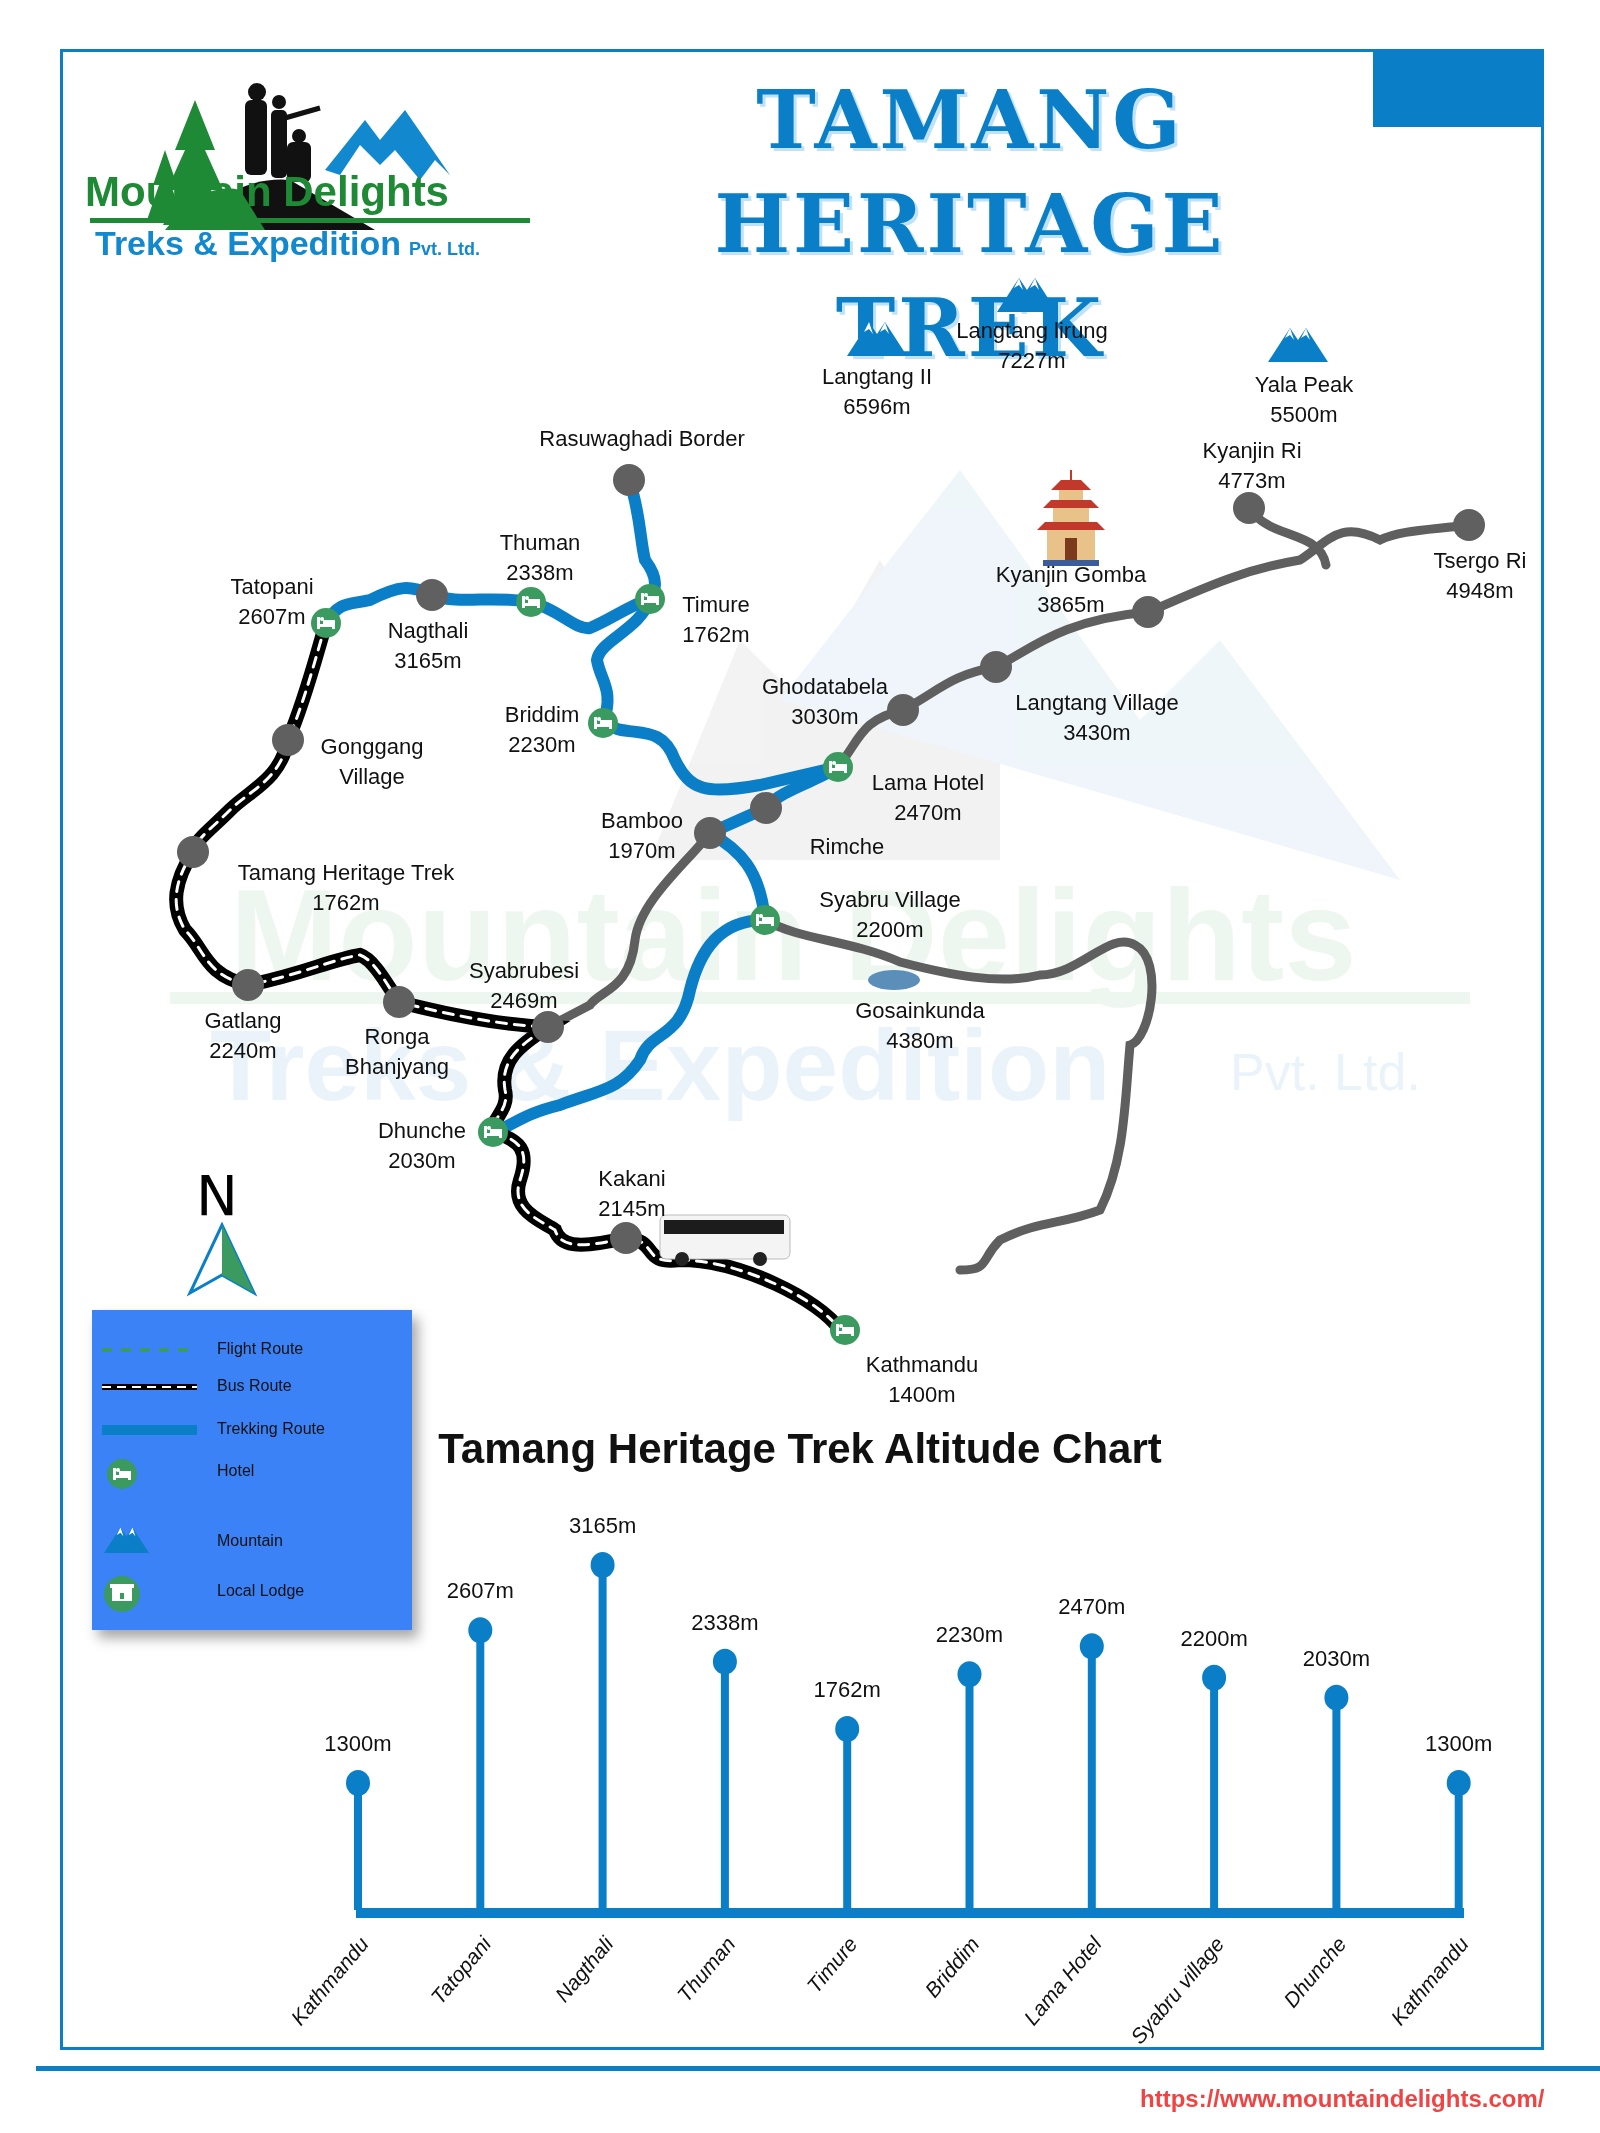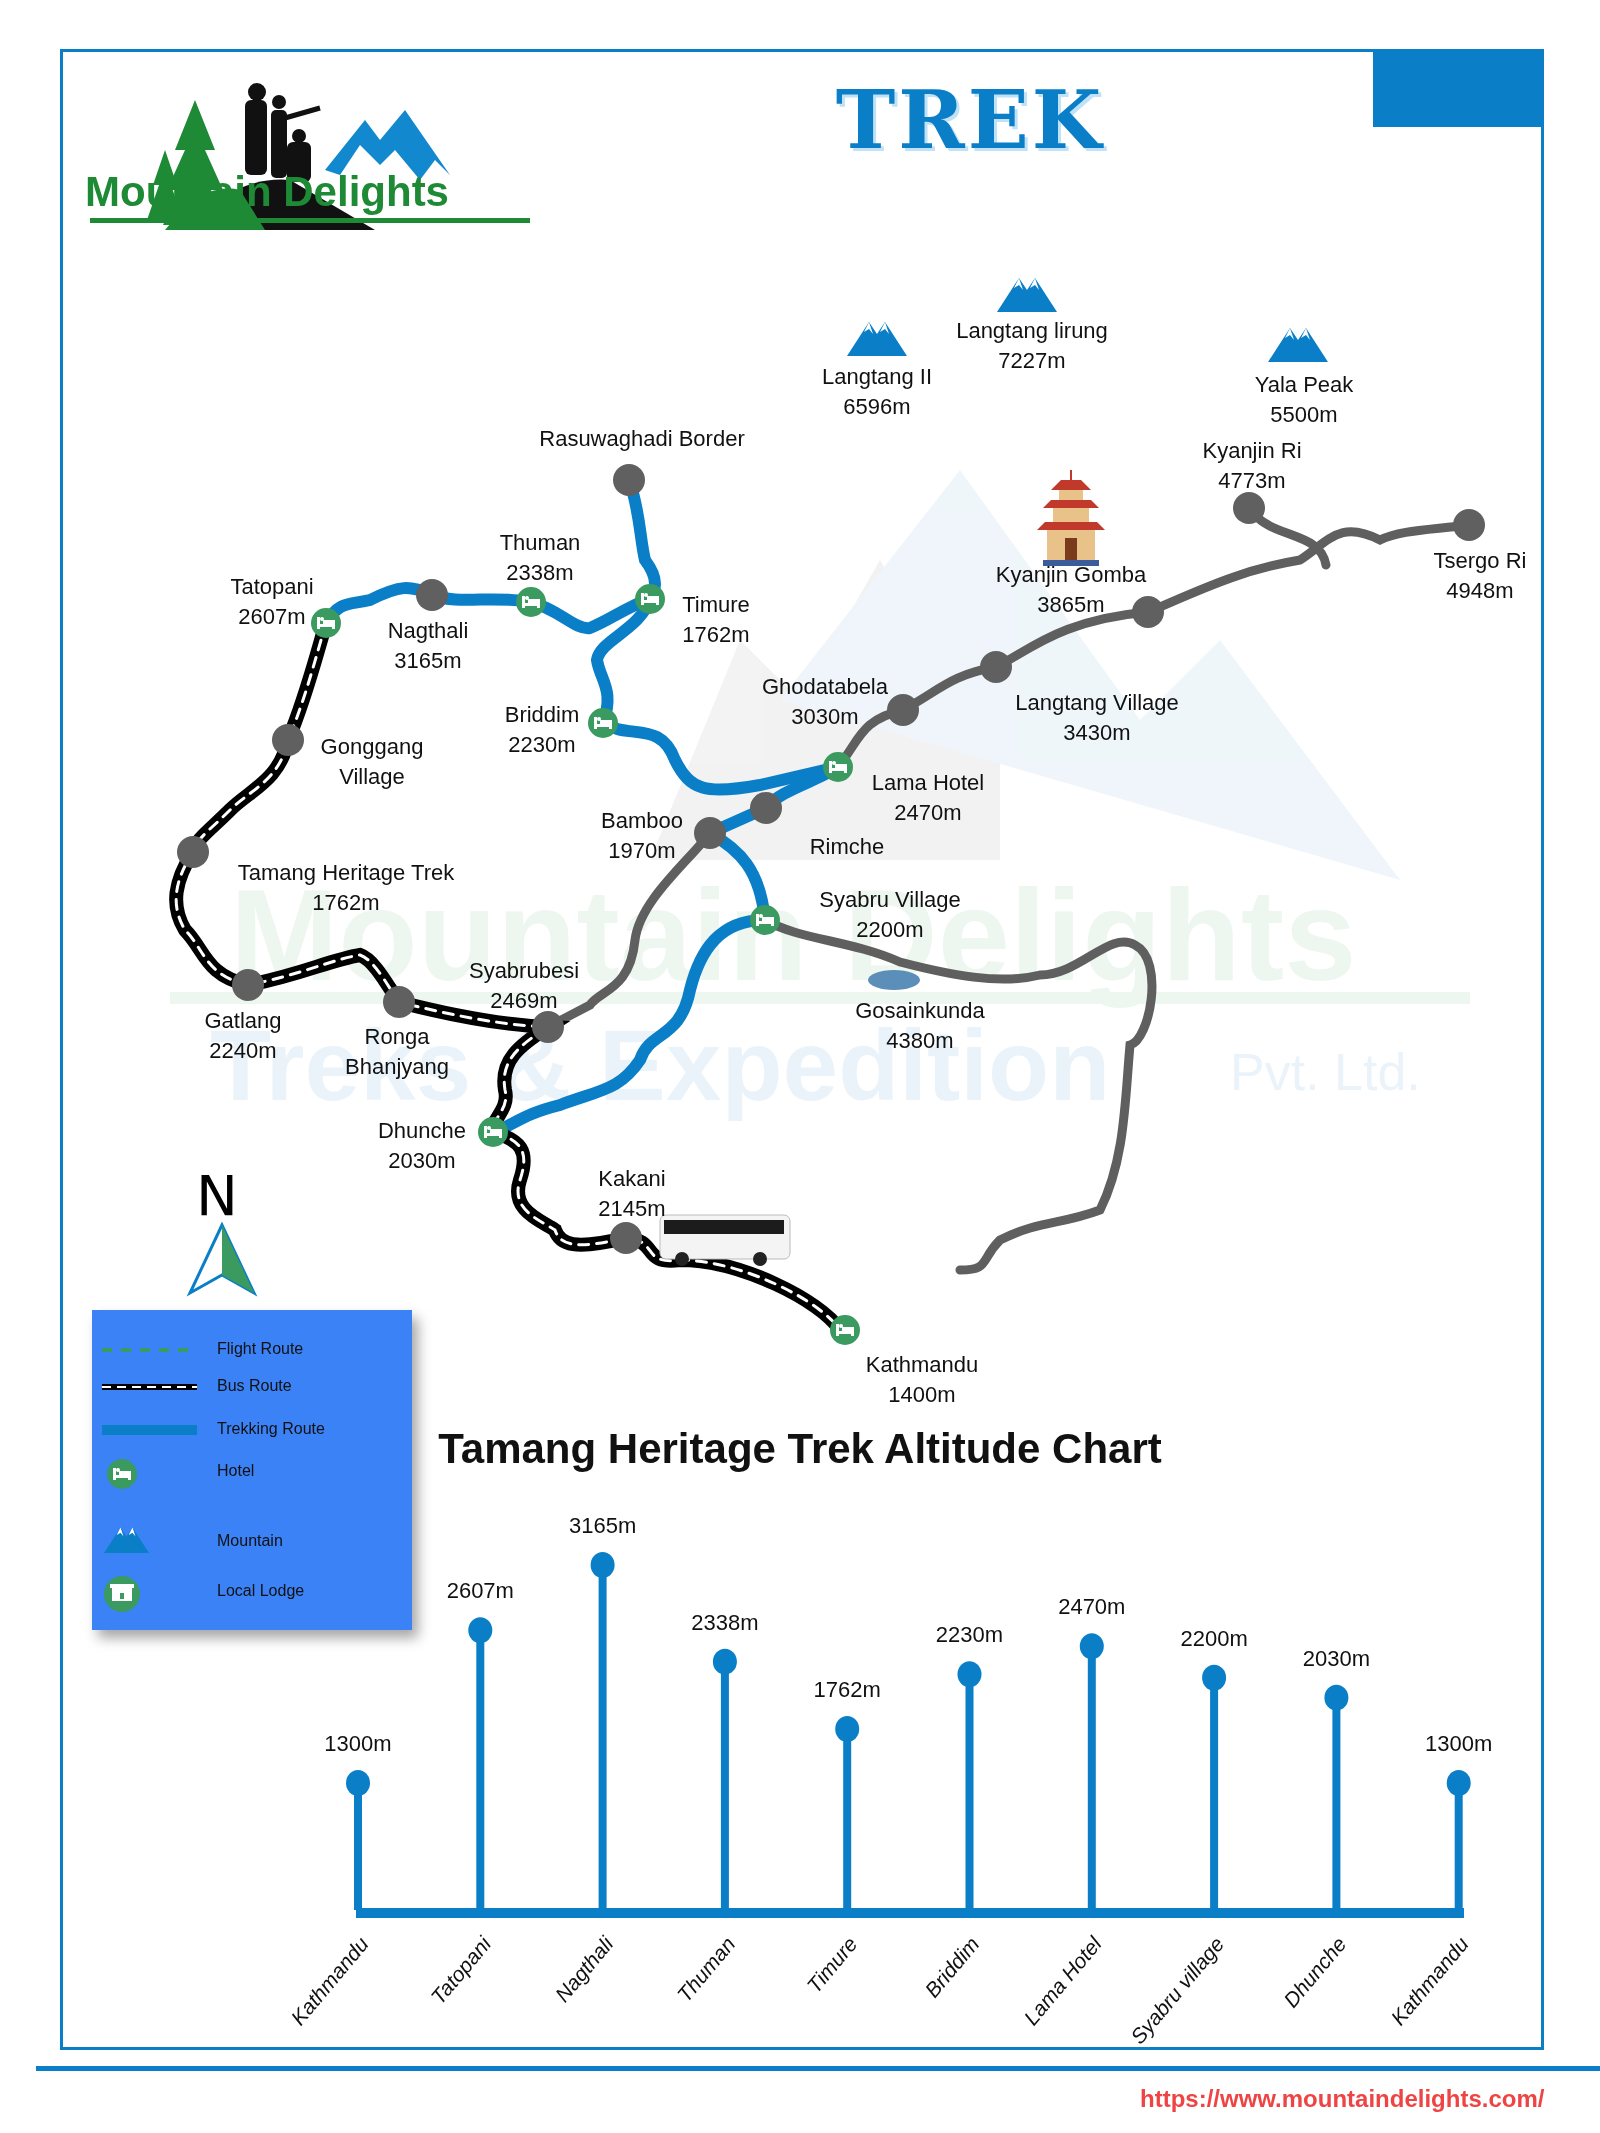--- a/index.html
+++ b/index.html
@@ -46,23 +46,27 @@
     <rect x="196" y="30" width="16" height="68" rx="5" fill="#111"></rect>
     <circle cx="204" cy="22" r="7" fill="#111"></circle>
     <line x1="210" y1="38" x2="245" y2="28" stroke="#111" stroke-width="5"></line>
     <rect x="212" y="62" width="24" height="40" rx="6" fill="#111"></rect>
     <circle cx="224" cy="56" r="7" fill="#111"></circle>
 
     <path d="M250,90 L290,40 L305,60 L330,30 L375,95 L360,80 L345,100 L320,70 L305,85 L285,65 L265,95 Z" fill="#1288cf"></path>
   </svg>
   <div class="logo-name" style="left:10px;top:88px;">Mountain Delights</div>
   <div class="logo-rule" style="left:15px;top:138px;"></div>
+  <div class="logo-sub" style="left:20px;top:144px;">
+    <span>Treks &amp; Expedition</span><small>Pvt. Ltd.</small>
+  </div>
 </div>
 
 <div class="title">
+  <div>TAMANG HERITAGE</div>
   <div>TREK</div>
 </div>
 
 <svg class="map" width="1600" height="2133" viewBox="0 0 1600 2133">
   <defs>
     <g id="mtn">
       <polygon points="0,36 22,2 30,14 38,2 60,36" fill="#0a7fc8"></polygon>
       <polygon points="22,2 17,12 22,9 26,14" fill="#fff"></polygon>
       <polygon points="38,2 33,12 38,9 42,14" fill="#fff"></polygon>
     </g>

